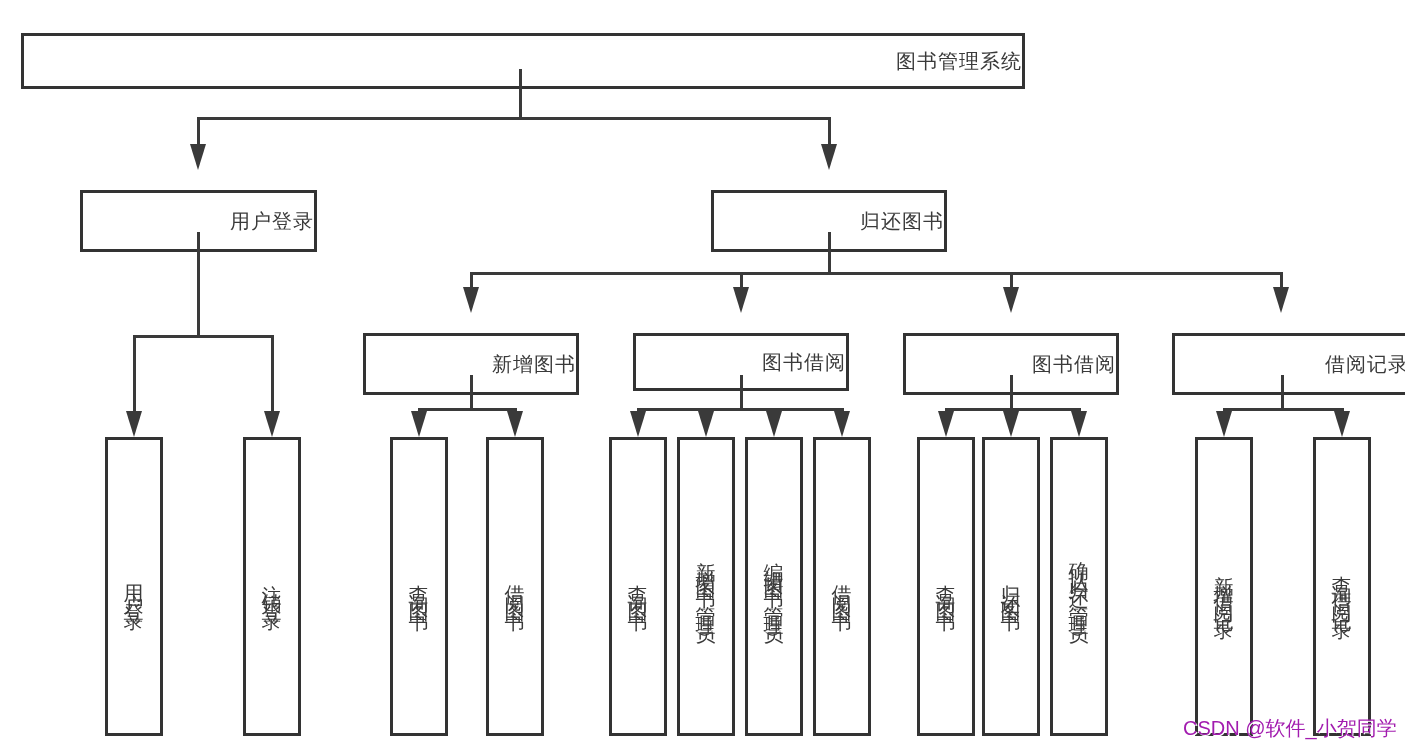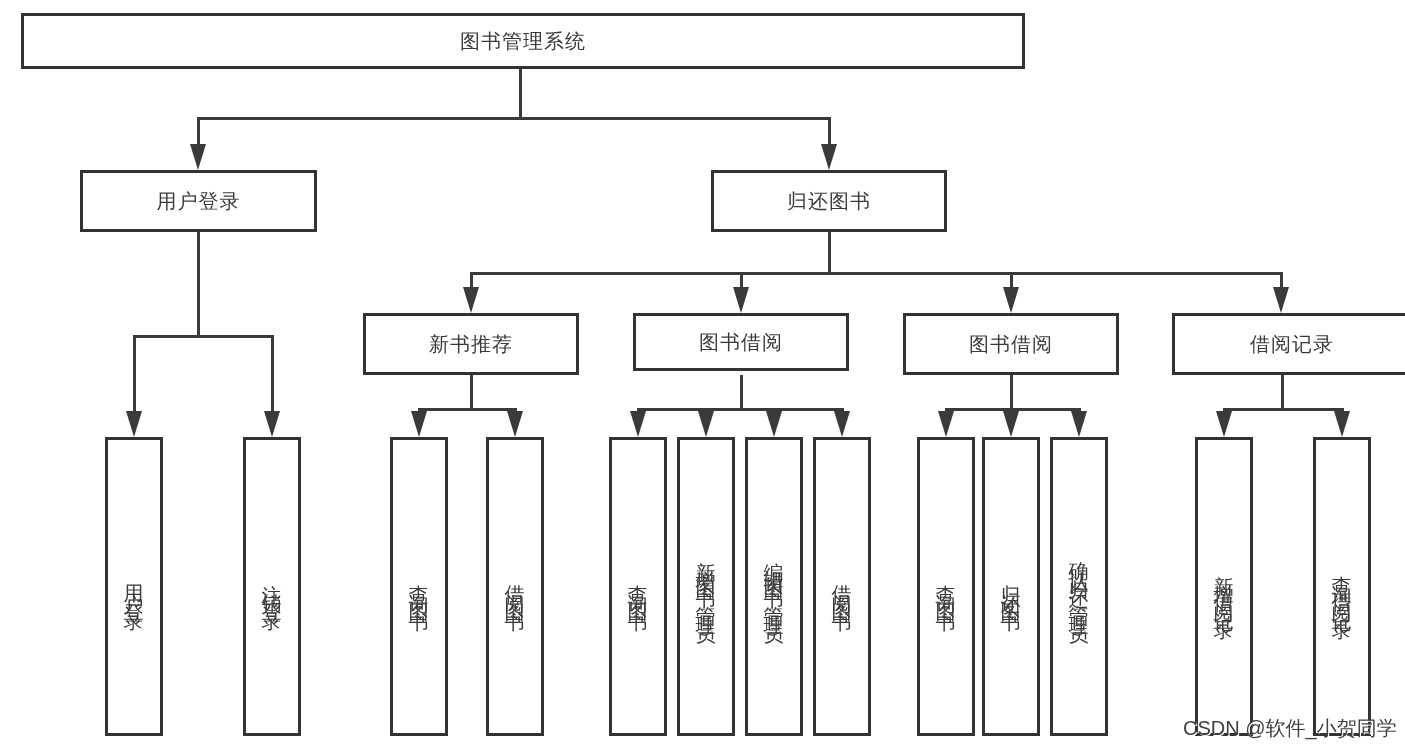--- a/index.html
+++ b/index.html
@@ -11,24 +11,25 @@
     font-family: "Liberation Sans", "DejaVu Sans", sans-serif;
     overflow: hidden;
   }
   .node {
     position: absolute;
     box-sizing: border-box;
     background: #ffffff;
     border: 3px solid #333333;
     display: flex;
     align-items: center;
-    justify-content: center;
+    justify-content: flex-end;
     color: #3a3a3a;
     font-size: 20px;
     letter-spacing: 1px;
+    margin-top: 20px;
   }
   .vnode {
     position: absolute;
     box-sizing: border-box;
     background: #ffffff;
     border: 3px solid #333333;
     display: flex;
     align-items: center;
     justify-content: center;
     color: #3a3a3a;
@@ -47,21 +48,21 @@
     width: 0; height: 0;
     border-left: 8px solid transparent;
     border-right: 8px solid transparent;
     border-top: 26px solid #3a3a3a;
   }
   .watermark {
     position: absolute;
     left: 1183px;
     top: 715px;
     font-size: 20px;
-    color: #404040;
+    color: #a21caf;
     text-shadow: 1px 1px 0 #ffffff;
     white-space: nowrap;
     z-index: 10;
   }
 </style>
 </head>
 <body>
 
 <div class="canvas">
 
@@ -95,21 +96,21 @@
   <div class="vline" style="left:470px; top:272px; height:19px"></div>
   <div class="arrow" style="left:463px; top:287px"></div>
   <div class="vline" style="left:740px; top:272px; height:19px"></div>
   <div class="arrow" style="left:733px; top:287px"></div>
   <div class="vline" style="left:1010px; top:272px; height:19px"></div>
   <div class="arrow" style="left:1003px; top:287px"></div>
   <div class="vline" style="left:1280px; top:272px; height:19px"></div>
   <div class="arrow" style="left:1273px; top:287px"></div>
 
   <div class="node" style="left:363px; top:313px; width:216px; height:62px">
-    <span>新书推荐</span>
+    <span>新增图书</span>
   </div>
   <div class="node" style="left:633px; top:313px; width:216px; height:58px">
     <span>图书借阅</span>
   </div>
   <div class="node" style="left:903px; top:313px; width:216px; height:62px">
     <span>图书借阅</span>
   </div>
   <div class="node" style="left:1172px; top:313px; width:240px; height:62px">
     <span>借阅记录</span>
   </div>

